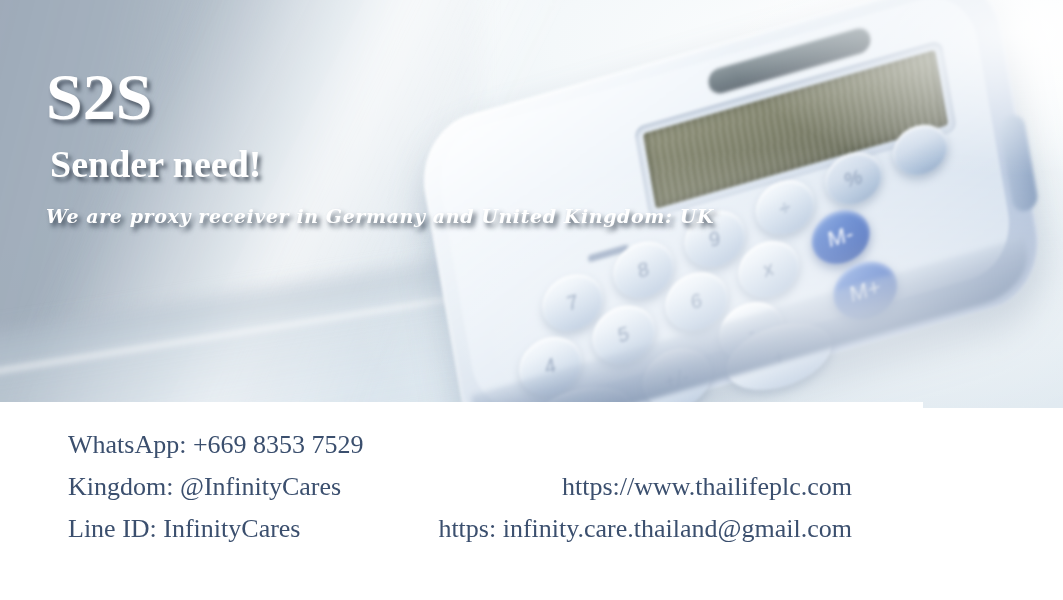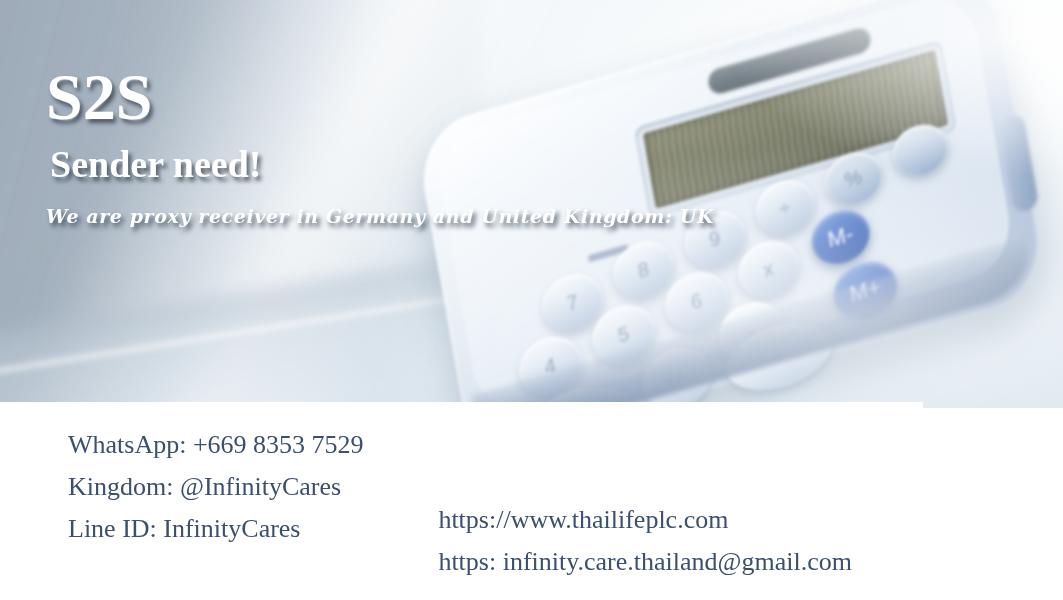--- a/index.html
+++ b/index.html
@@ -291,22 +291,21 @@
     white-space: nowrap;
   }
   #contact-left {
     left: 68px;
     top: 22px;
     text-align: left;
   }
   #contact-right {
     right: 71px;
     top: 64px;
-    text-align: left;
-    margin-top: 33px;
+    text-align: right;
   }
   .contact-line { display: block; }
 </style>
 </head>
 <body>
 
 <div id="card">
 
   <div id="hero">
 

